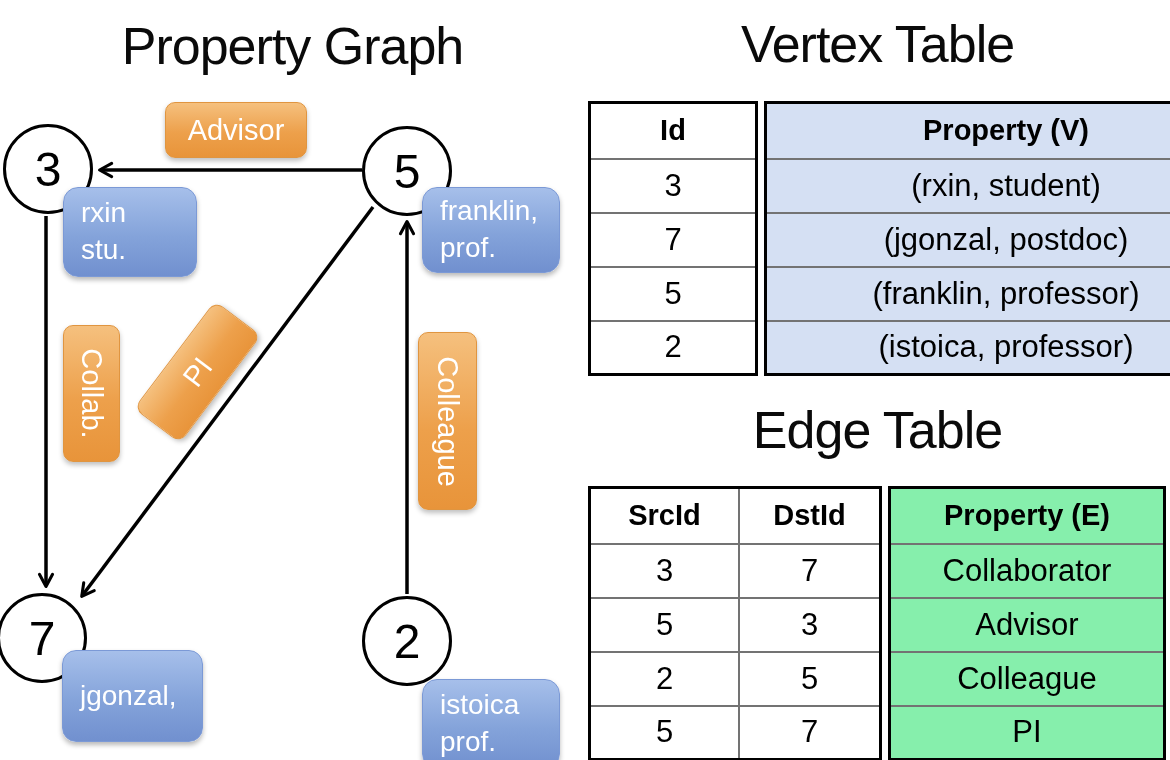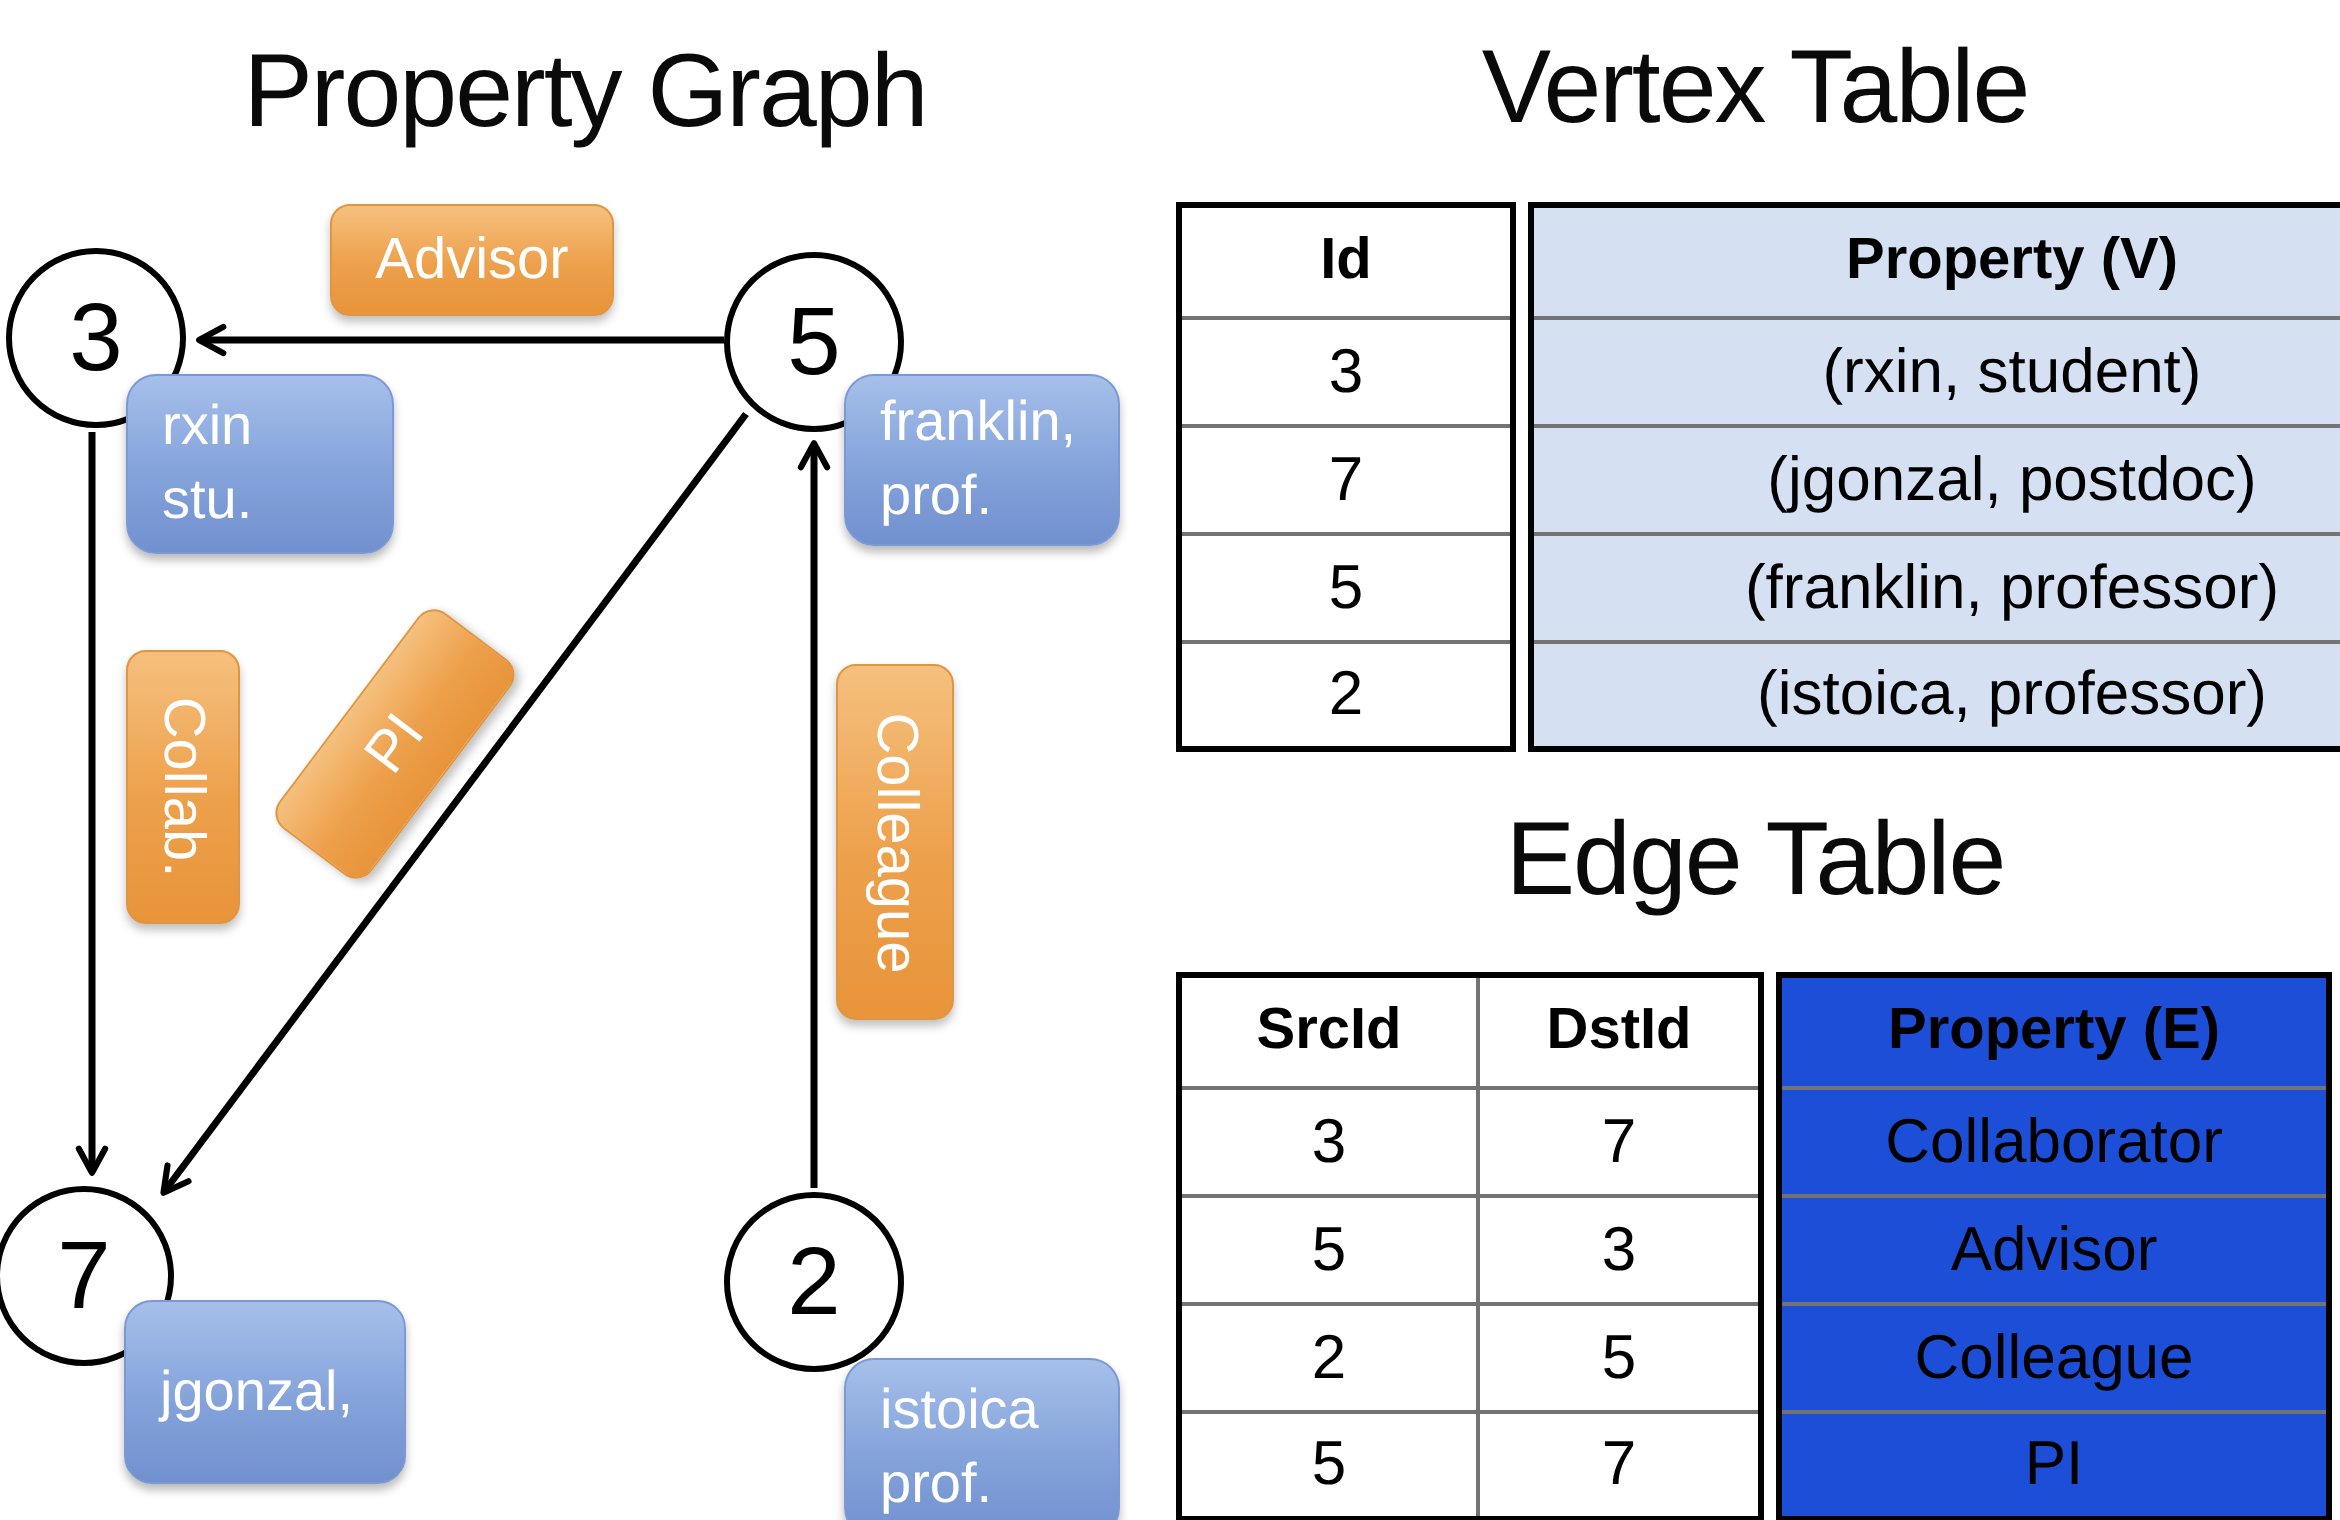--- a/index.html
+++ b/index.html
@@ -48,21 +48,21 @@
 
   
   .dtable{position:absolute;border-collapse:collapse;table-layout:fixed;}
   .dtable td{
     border:2px solid #737373;text-align:center;vertical-align:middle;
     padding:0;font-size:31px;overflow:hidden;
   }
   .dtable td.hdr{font-weight:bold;font-size:29px;}
   .dtable{border:3px solid #000;}
   .bluefill td{background:#d5e0f3;}
-  .tanfill td{background:#1d4ed8;}
+  .tanfill td{background:#86efac;}
   .vrow{height:54px;}
   .vhead{height:56px;}
 </style>
 </head>
 <body>
 
 <div id="canvas">
 
   <div class="title" id="pg-title">Property Graph</div>
   <div class="title" id="vt-title">Vertex Table</div>

